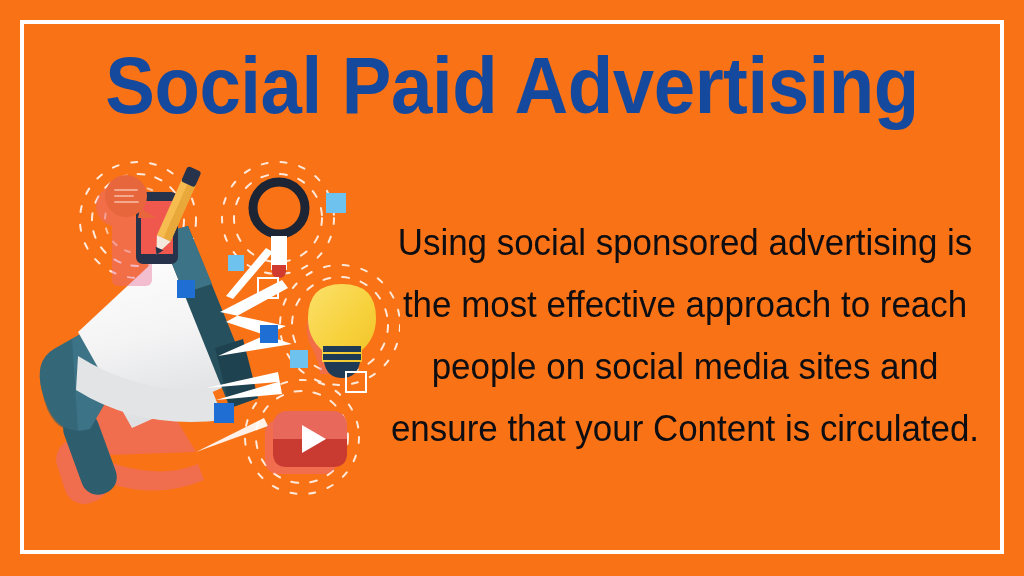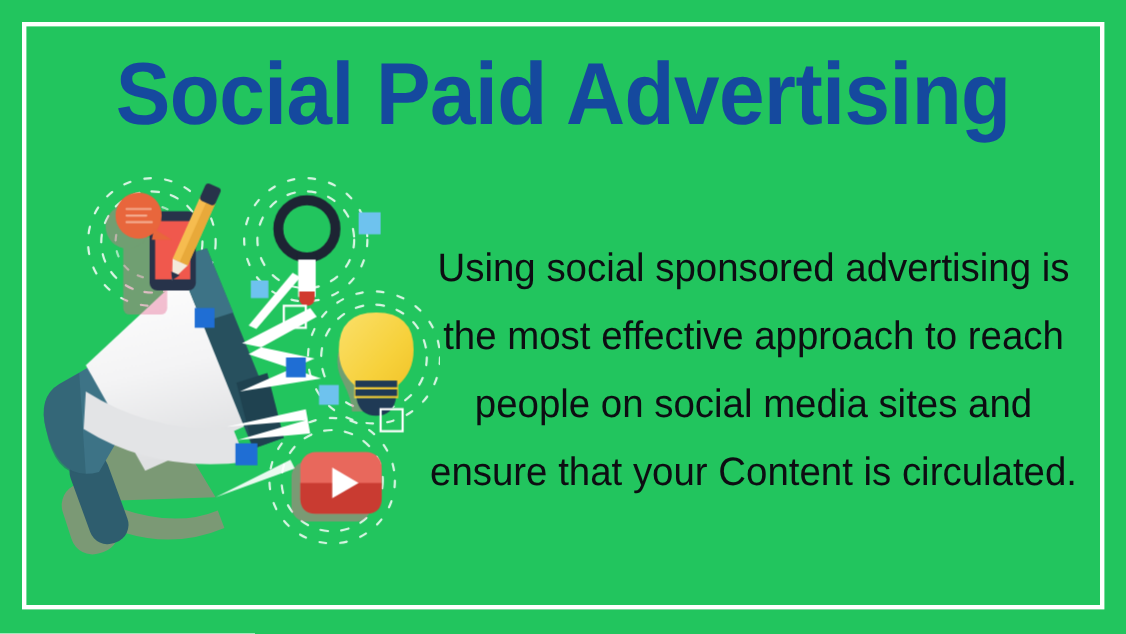--- a/index.html
+++ b/index.html
@@ -5,21 +5,21 @@
   html, body {
     margin: 0;
     padding: 0;
     background: #ffffff;
   }
   #poster {
     position: relative;
     width: 1024px;
     height: 576px;
     overflow: hidden;
-    background: #22c55e;
+    background: #f97316;
     font-family: "Liberation Sans", sans-serif;
   }
   
   .frame {
     position: absolute;
     left: 20px;
     top: 20px;
     right: 20px;
     bottom: 22px;
     border: 4px solid #ffffff;

